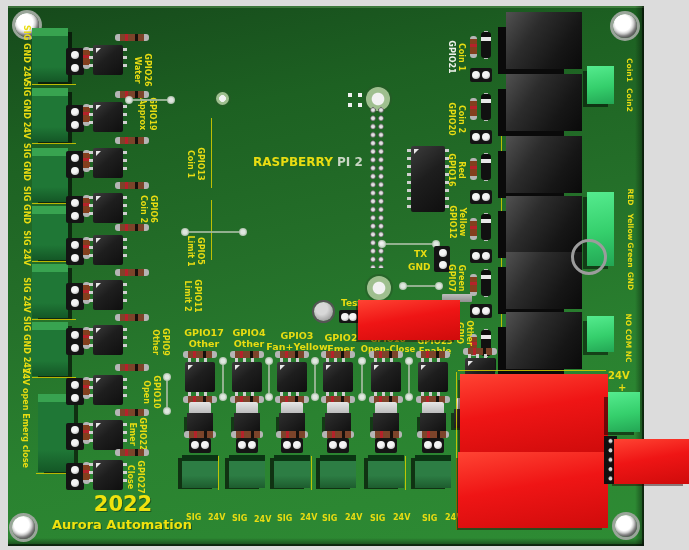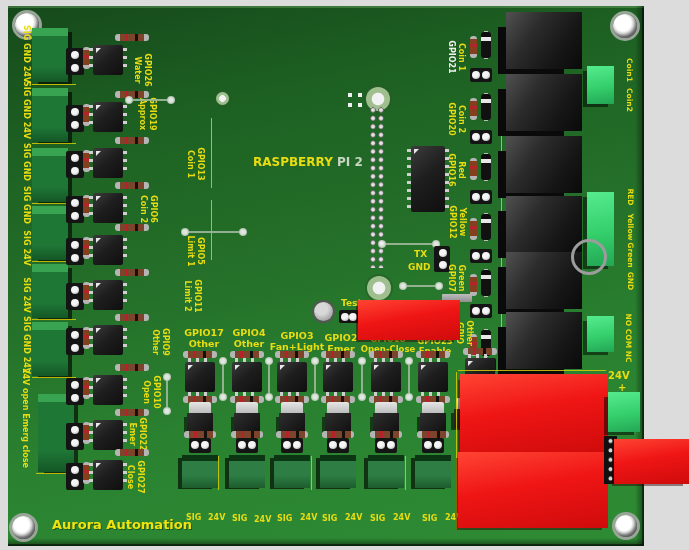--- a/index.html
+++ b/index.html
@@ -339,21 +339,21 @@
   <div class="chlab" style="left:196px;top:321px">
         <div>GPIO17</div>
         <div>Other</div>
       </div>
   <div class="chlab" style="left:241px;top:321px">
         <div>GPIO4</div>
         <div>Other</div>
       </div>
   <div class="chlab" style="left:289px;top:324px">
         <div>GPIO3</div>
-        <div>Fan+Light</div>
+        <div>Fan+Yellow</div>
       </div>
   <div class="chlab" style="left:333px;top:326px">
         <div>GPIO2</div>
         <div>Emer</div>
       </div>
   <div class="chlab" style="left:380px;top:328px;font-size:8.5px">
         <div>GPIO18</div>
         <div>Open-Close</div>
       </div>
   <div class="chlab" style="left:427px;top:330px;font-size:8.5px">
@@ -456,16 +456,17 @@
   <div class="yl" style="left:450px;top:364px;width:148px;height:1px"></div>
   <div class="yl" style="left:448px;top:366px;width:1px;height:158px"></div>
   <div class="red" style="left:452px;top:368px;width:148px;height:78px"></div>
   <div class="red" style="left:450px;top:446px;width:150px;height:76px"></div>
   <div class="silk" style="left:600px;top:364px;font-size:10px"><span>24V</span></div>
   <div class="silk" style="left:610px;top:376px;font-size:10px"><span>+</span></div>
   <div class="tbr" style="left:600px;top:386px;width:32px;height:40px"></div>
   <div class="pinh" style="left:596px;top:430px"></div>
   <div class="red" style="left:606px;top:433px;width:75px;height:45px"></div>
 
+  <div class="brand" style="left:80px;top:486px;width:70px;font-size:21px;text-align:center"><span>2022</span></div>
   <div class="brand" style="left:38px;top:511px;width:152px;font-size:13px;text-align:center"><span>Aurora Automation</span></div>
 </div>
 
 </div>
 
 </body></html>

